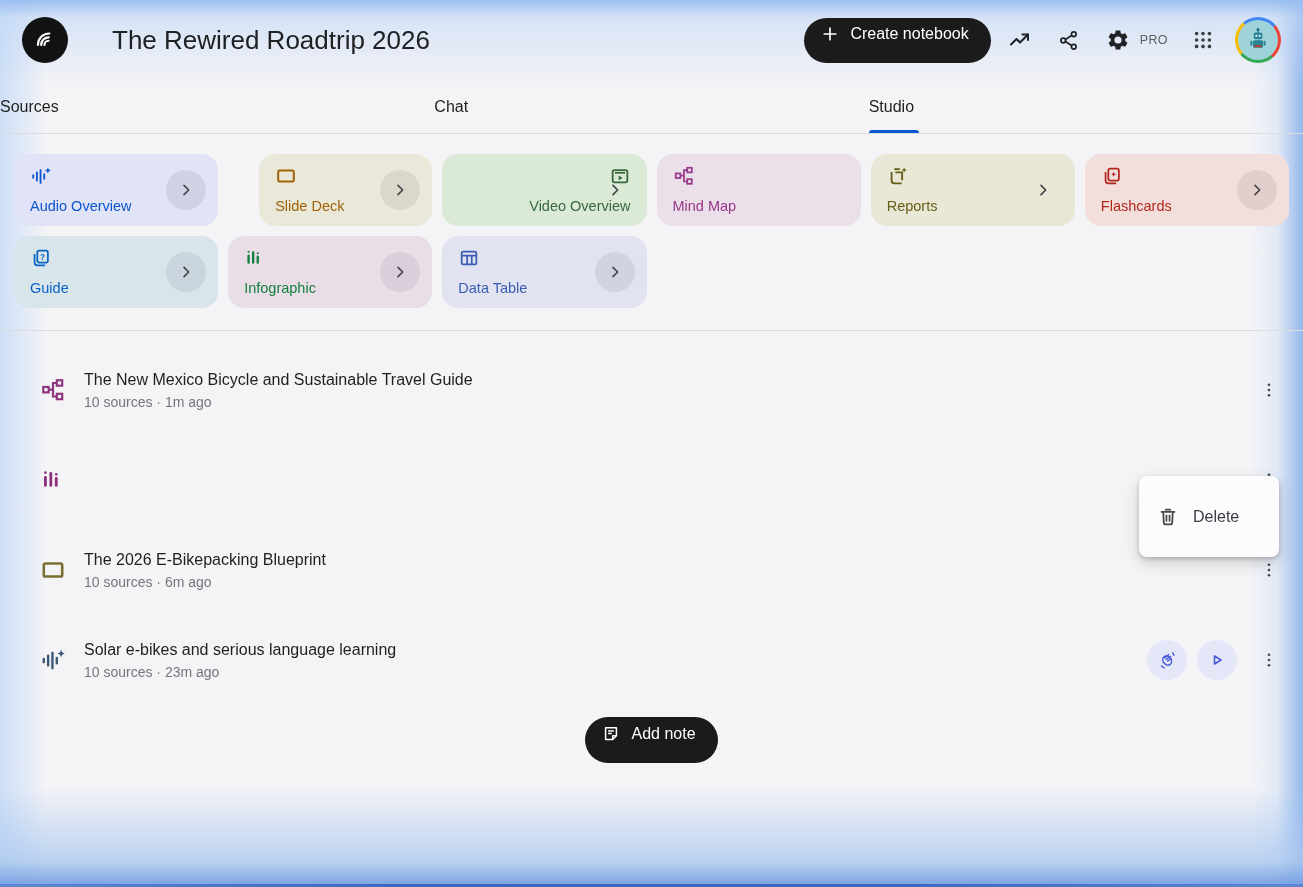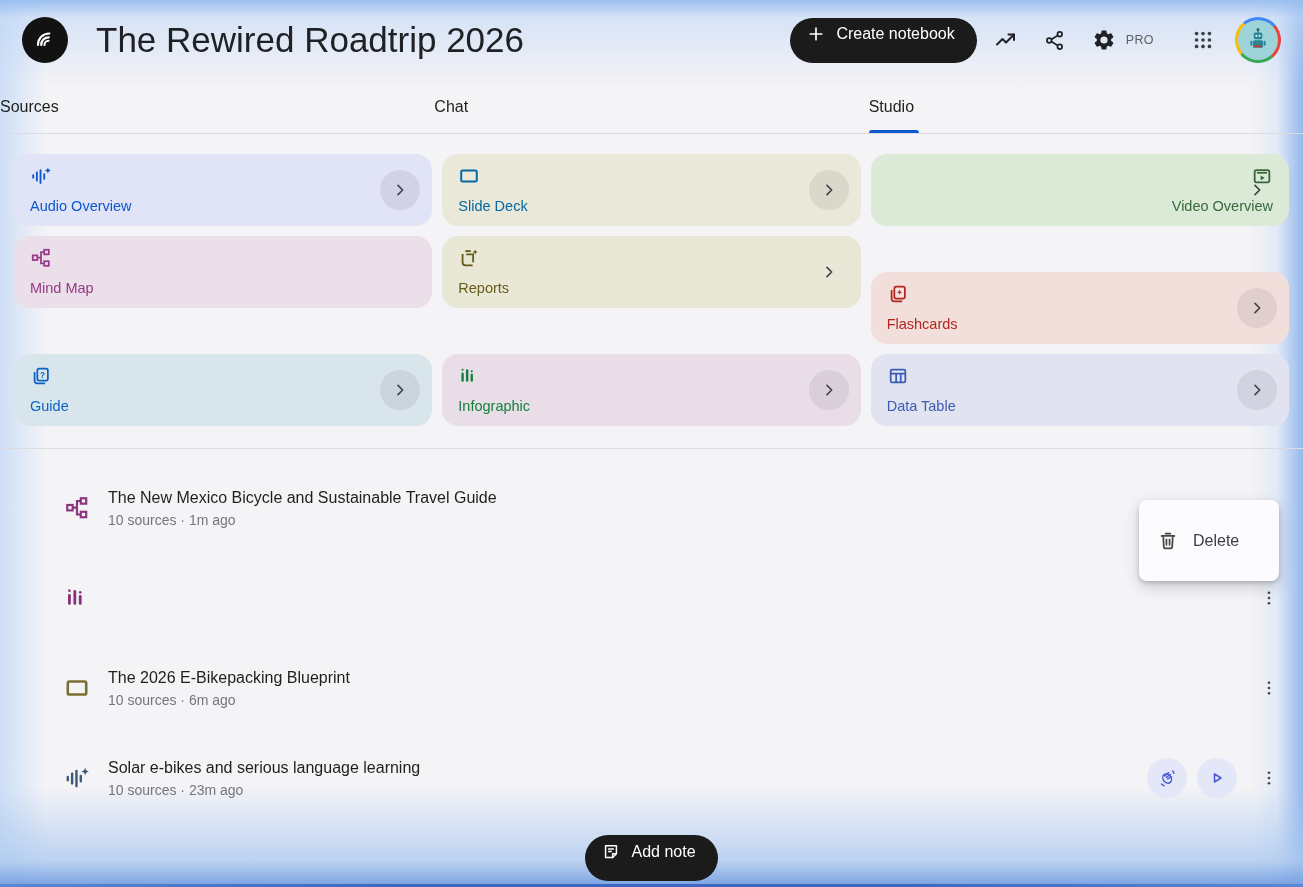--- a/index.html
+++ b/index.html
@@ -14,69 +14,69 @@
       linear-gradient(90deg, rgba(196,218,247,.8) 0px, rgba(244,243,246,0) 46px),
       #f4f3f6;
   }
   .bottom-edge { position:absolute; left:0; bottom:0; width:100%; height:3px;
     background:linear-gradient(90deg,#5d87d2,#3f67c0 30%,#3f67c0 70%,#5d87d2); }
 
   
   .header { height:80px; display:flex; align-items:center; padding:0 22px; }
   .logo { width:46px; height:46px; border-radius:50%; background:#121212;
     display:flex; align-items:center; justify-content:center; flex:0 0 auto; }
-  .page-title { font-size:35px; font-weight:400; margin-left:28px; color:#202124; }
+  .page-title { font-size:26px; font-weight:400; margin-left:44px; color:#202124; }
   .header-spacer { flex:1; }
   .pill-btn { display:flex; align-items:center; gap:10px; background:#1b1b1b; color:#fff;
     border:none; border-radius:24px; height:45px; padding:0 22px 12px 16px;
     font-size:16px; font-weight:500; font-family:inherit; cursor:pointer; }
   .icon-btn { width:40px; height:40px; border:none; background:transparent; border-radius:50%;
     display:flex; align-items:center; justify-content:center; cursor:pointer; margin-left:9px; }
-  .pro { font-size:12.5px; color:#5c5f63; letter-spacing:.4px; margin:0 20px 0 2px; }
+  .pro { font-size:12.5px; color:#5c5f63; letter-spacing:.4px; margin:0 6px 0 2px; }
   .avatar { width:46px; height:46px; border-radius:50%; margin-left:12px; padding:3px;
     background:conic-gradient(from -40deg,#4285F4 0 90deg,#EA4335 90deg 180deg,#34A853 180deg 270deg,#FBBC05 270deg 360deg);
     cursor:pointer; border:none; }
   .avatar-inner { width:100%; height:100%; border-radius:50%; background:#9fd3da;
     display:flex; align-items:center; justify-content:center; overflow:hidden; }
 
   
   .tabs { display:grid; grid-template-columns:1fr 1fr 1fr; height:54px;
     border-bottom:1px solid #dcdbdf; }
   .tab { position:relative; display:flex; align-items:center; justify-content:flex-start;
     font-size:16px; color:#1f1f1f; cursor:pointer; }
   .tab .underline { display:none; position:absolute; bottom:0; width:50px; height:3px;
     border-radius:3px 3px 0 0; background:#0b57d0; }
   .tab.active .underline { display:block; }
 
   
-  .cards { display:grid; grid-template-columns:repeat(3,1fr); gap:10px; padding:20px 14px 22px; }
+  .cards { display:grid; grid-template-columns:repeat(6,1fr); gap:10px; padding:20px 14px 22px; }
   .card { position:relative; height:72px; border-radius:16px; padding:11px 16px 12px;
     display:flex; flex-direction:column; justify-content:space-between; cursor:pointer; }
   .card-label { font-size:14.5px; font-weight:500; }
   .chev { position:absolute; right:12px; top:50%; transform:translateY(-50%);
     width:40px; height:40px; border-radius:50%; display:flex; align-items:center; justify-content:center; }
   .chev--circle { background:rgba(80,72,90,.10); }
 
   .divider { height:1px; background:#dcdbde; }
 
   
-  .list { padding-top:14px;padding-left:24px; }
+  .list { padding-top:14px; }
   .row { height:90px; display:flex; align-items:center; padding:0 14px 0 36px; }
   .row-icon { width:34px; display:flex; justify-content:center; margin-right:14px; flex:0 0 auto; }
   .row-text { display:flex; flex-direction:column; gap:5px; }
   .row-title { font-size:16px; color:#1f1f1f; }
   .row-meta { font-size:14px; color:#75767a; }
   .row-spacer { flex:1; }
   .round-btn { width:40px; height:40px; border-radius:50%; border:none; background:#e4e7f7;
     color:#4a5bd7; display:flex; align-items:center; justify-content:center; cursor:pointer; margin-right:10px; }
   .kebab-btn { width:40px; height:40px; border:none; background:transparent; border-radius:50%;
     display:flex; align-items:center; justify-content:center; cursor:pointer; }
 
   
-  .context-menu { position:absolute; left:1139px; top:500px; width:140px; height:81px;
+  .context-menu { position:absolute; left:1139px; top:476px; width:140px; height:81px;
     background:#fcfcff; border-radius:8px; box-shadow:0 2px 4px rgba(0,0,0,.18), 0 6px 16px rgba(0,0,0,.16);
     display:flex; align-items:center; z-index:5; }
   .menu-item { display:flex; align-items:center; gap:14px; padding:0 18px; width:100%;
     height:100%; background:transparent; border:none; font-family:inherit;
     font-size:16px; color:#3c4043; cursor:pointer; }
 
   
   .add-note-wrap { display:flex; justify-content:center; margin-top:12px; }
 </style>
 </head>
@@ -184,21 +184,21 @@
         </svg>
       </span>
       <span class="card-label">Audio Overview</span>
       <span class="chev chev--circle">
         <svg width="16" height="16" viewBox="0 0 24 24" fill="none" stroke="#414146" stroke-width="2.4" stroke-linecap="round" stroke-linejoin="round">
             <path d="M9 5l7 7-7 7"></path>
           </svg>
       </span>
     </div>
 
-    <div class="card" style="background-color: rgb(234, 233, 217); color: #0369a1;">
+    <div class="card" style="background-color: rgb(234, 233, 217); color: #a16207; margin-left: 31px;">
       <span>
         <svg width="22" height="22" viewBox="0 0 24 24" fill="none" stroke="currentColor" stroke-width="2.2">
             <rect x="3.5" y="6" width="17" height="12" rx="1.5"></rect>
           </svg>
       </span>
       <span class="card-label">Slide Deck</span>
       <span class="chev chev--circle">
         <svg width="16" height="16" viewBox="0 0 24 24" fill="none" stroke="#414146" stroke-width="2.4" stroke-linecap="round" stroke-linejoin="round">
             <path d="M9 5l7 7-7 7"></path>
           </svg>
@@ -244,21 +244,21 @@
         </svg>
       </span>
       <span class="card-label">Reports</span>
       <span class="chev">
         <svg width="16" height="16" viewBox="0 0 24 24" fill="none" stroke="#414146" stroke-width="2.4" stroke-linecap="round" stroke-linejoin="round">
             <path d="M9 5l7 7-7 7"></path>
           </svg>
       </span>
     </div>
 
-    <div class="card" style="background-color: rgb(242, 223, 220); color: rgb(179, 38, 30); margin-top: 36px;">
+    <div class="card" style="background-color: rgb(242, 223, 220); color: rgb(179, 38, 30);">
       <span>
         <svg width="22" height="22" viewBox="0 0 24 24" fill="none" stroke="currentColor" stroke-width="1.9">
           <rect x="8" y="4" width="11.5" height="13" rx="2"></rect>
             <path d="M5 7.5v9.5a3 3 0 0 0 3 3h8.5"></path>
           <path fill="currentColor" stroke="none" d="M13.75 7.3l.8 2 2 .8-2 .8-.8 2-.8-2-2-.8 2-.8z"></path>
         </svg>
       </span>
       <span class="card-label">Flashcards</span>
       <span class="chev chev--circle">
         <svg width="16" height="16" viewBox="0 0 24 24" fill="none" stroke="#414146" stroke-width="2.4" stroke-linecap="round" stroke-linejoin="round">

